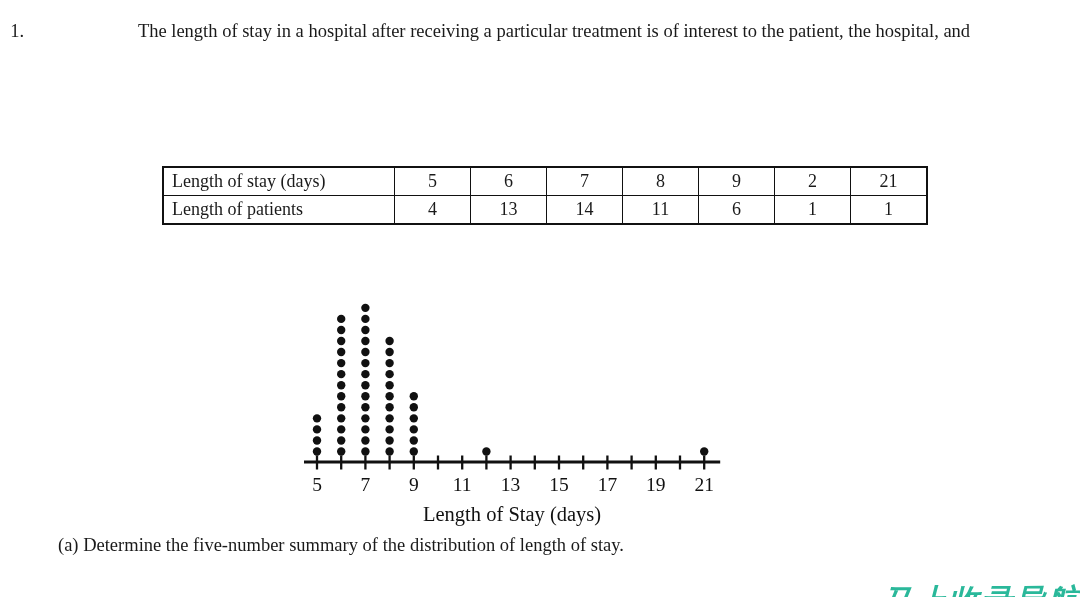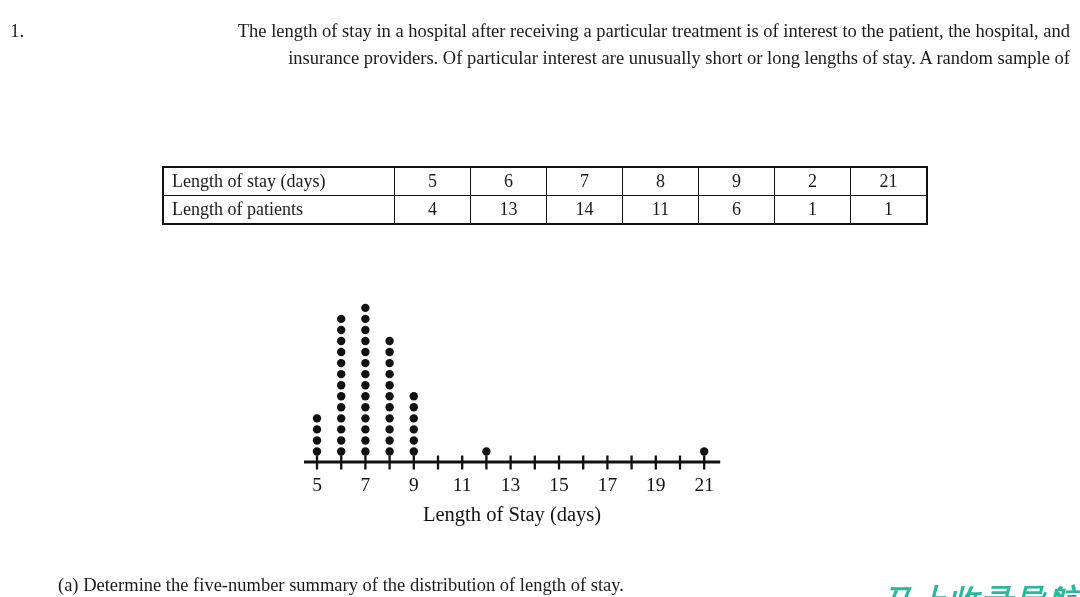--- a/index.html
+++ b/index.html
@@ -31,21 +31,21 @@
     text-align: right;
     padding-right: 14px;
     font-size: 18.5px;
     line-height: 26.5px;
     box-sizing: border-box;
   }
   .q-body {
     flex: 1 1 auto;
     font-size: 18.5px;
     line-height: 26.5px;
-    text-align: right;
+    text-align: center;
   }
   .q-line {
     white-space: nowrap;
   }
 
   
   .freq-table-wrap {
     position: absolute;
     left: 162px;
     top: 166px;
@@ -84,21 +84,21 @@
     height: 260px;
   }
   .dp-svg {
     display: block;
   }
 
   
   .part-a {
     position: absolute;
     left: 58px;
-    top: 572px;
+    top: 532px;
     font-size: 18.5px;
     line-height: 26px;
     white-space: nowrap;
   }
 
   
   .watermark {
     position: absolute;
     right: 0px;
     top: 564px;
@@ -113,21 +113,20 @@
     margin-top: 17px;
   }
 </style>
 </head>
 <body>
 
 <div class="question">
   <div class="q-number">1.</div>
   <div class="q-body">
     <div class="q-line">The length of stay in a hospital after receiving a particular treatment is of interest to the patient, the hospital, and</div>
-    <div class="q-line">insurance providers. Of particular interest are unusually short or long lengths of stay. A random sample of</div>
   </div>
 </div>
 
 <div class="freq-table-wrap">
   <table class="freq">
     <tbody>
       <tr>
         <td class="rowhead">Length of stay (days)</td>
         <td class="val">5</td>
         <td class="val">6</td>

